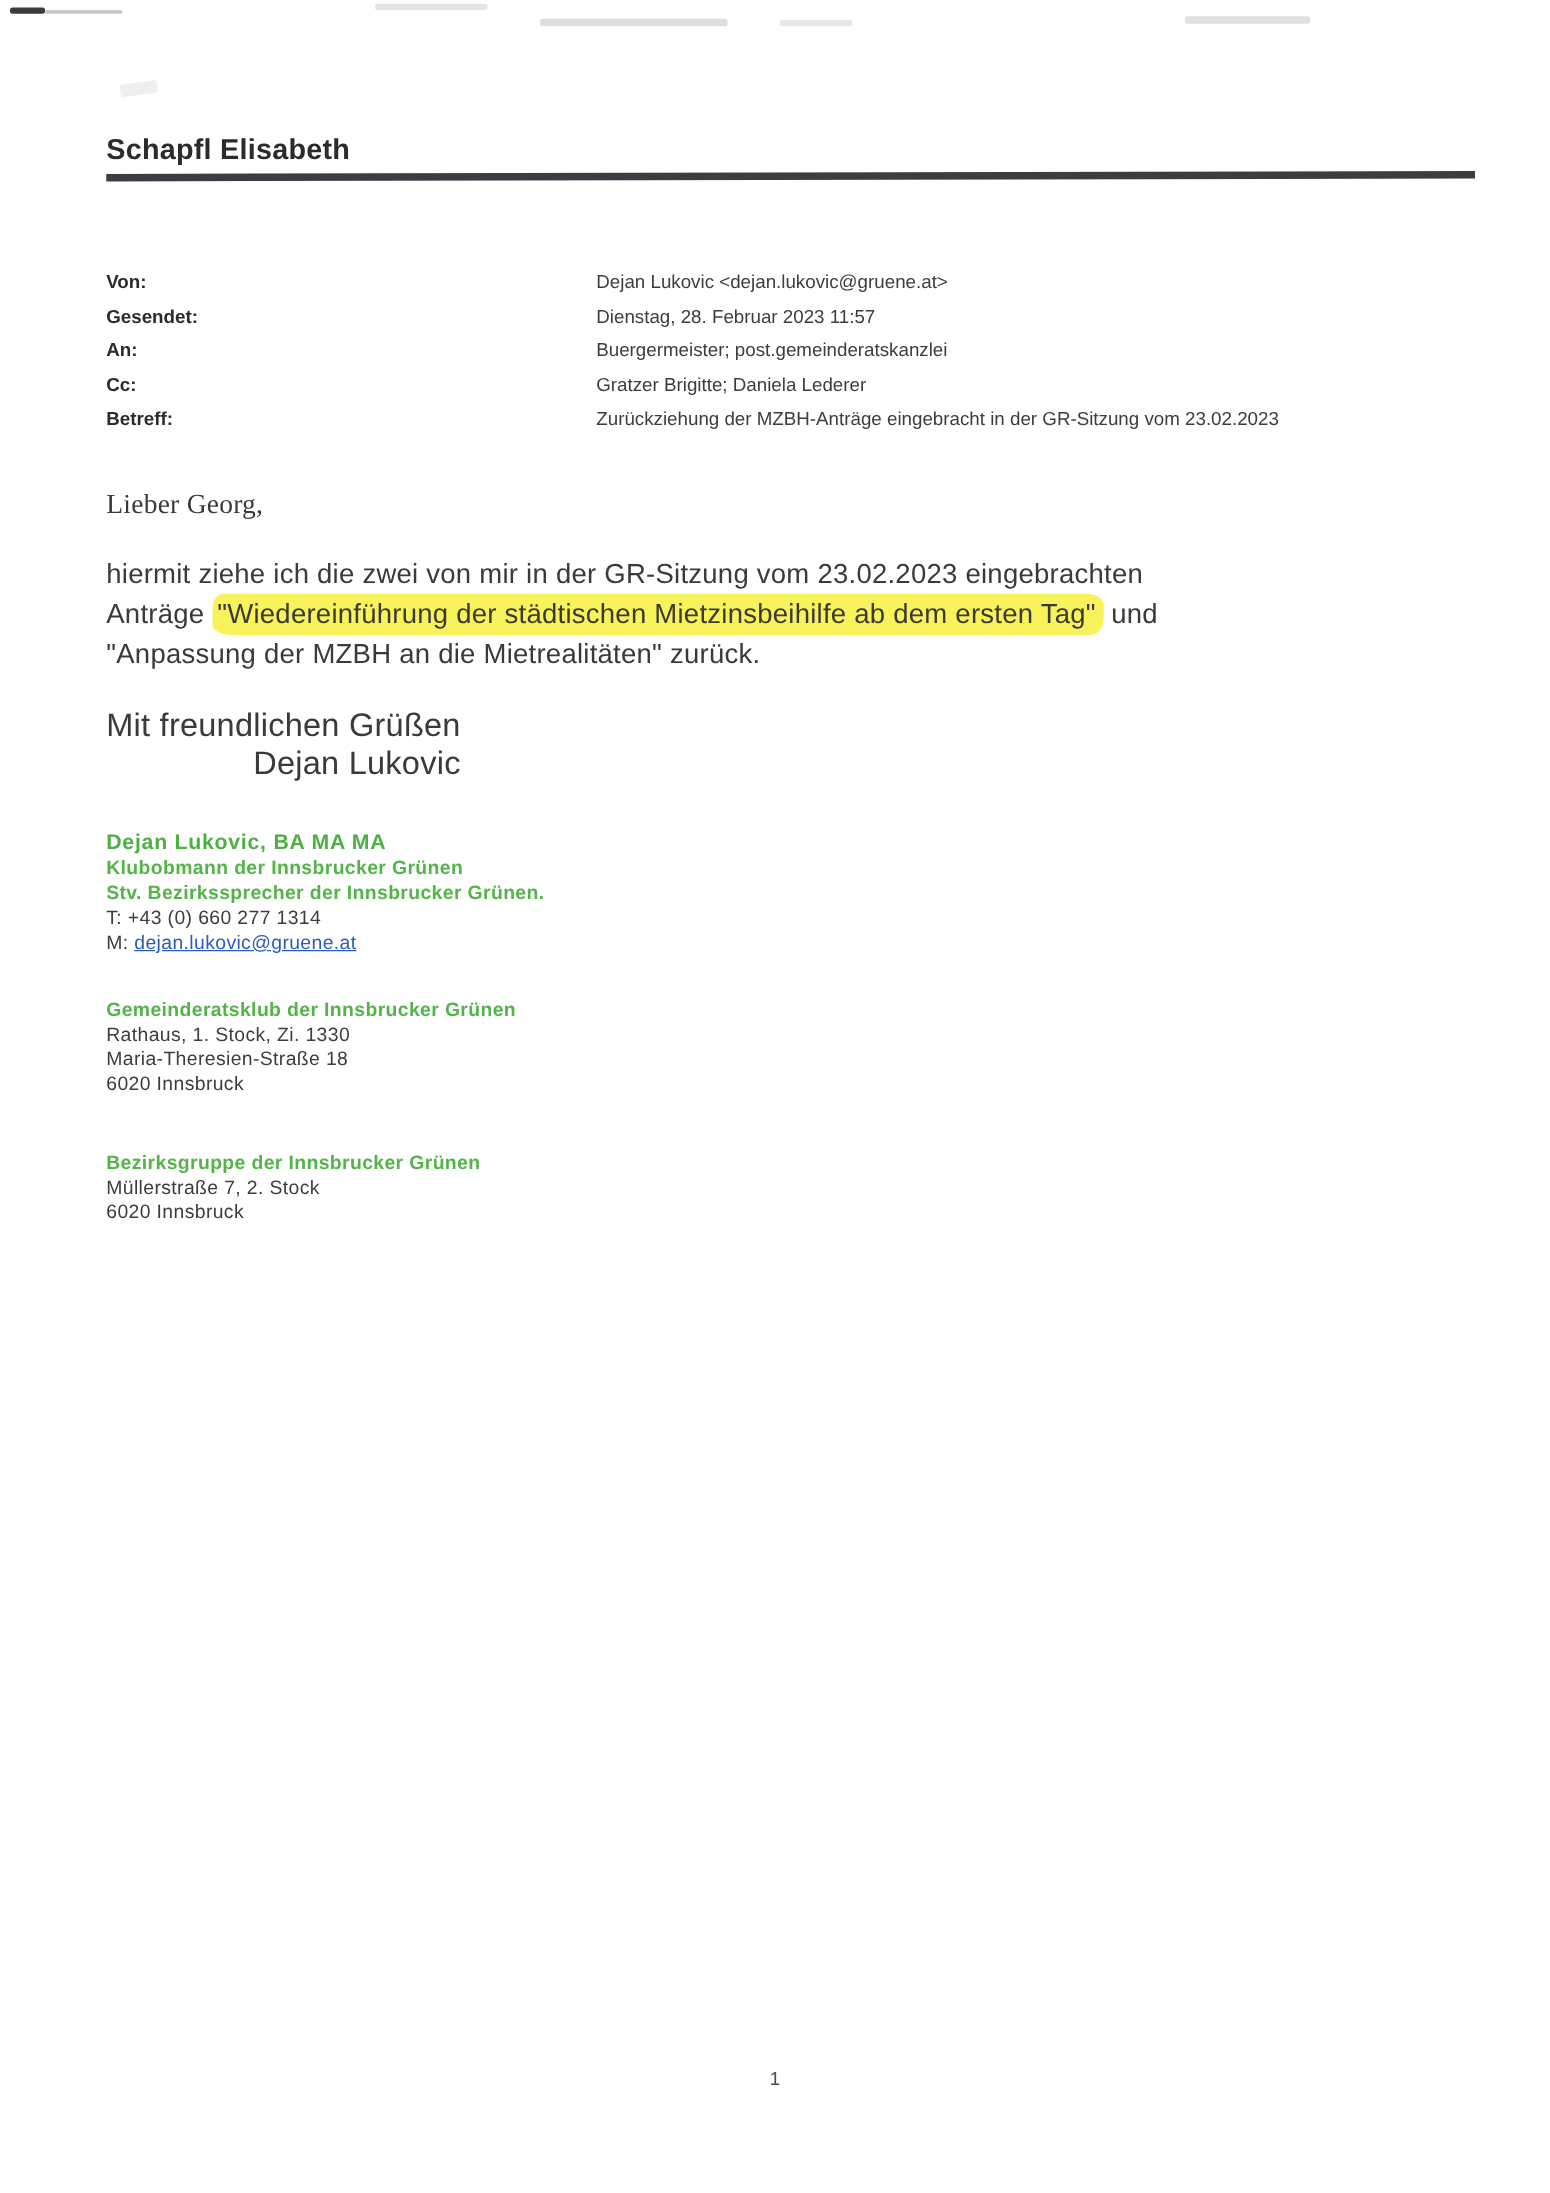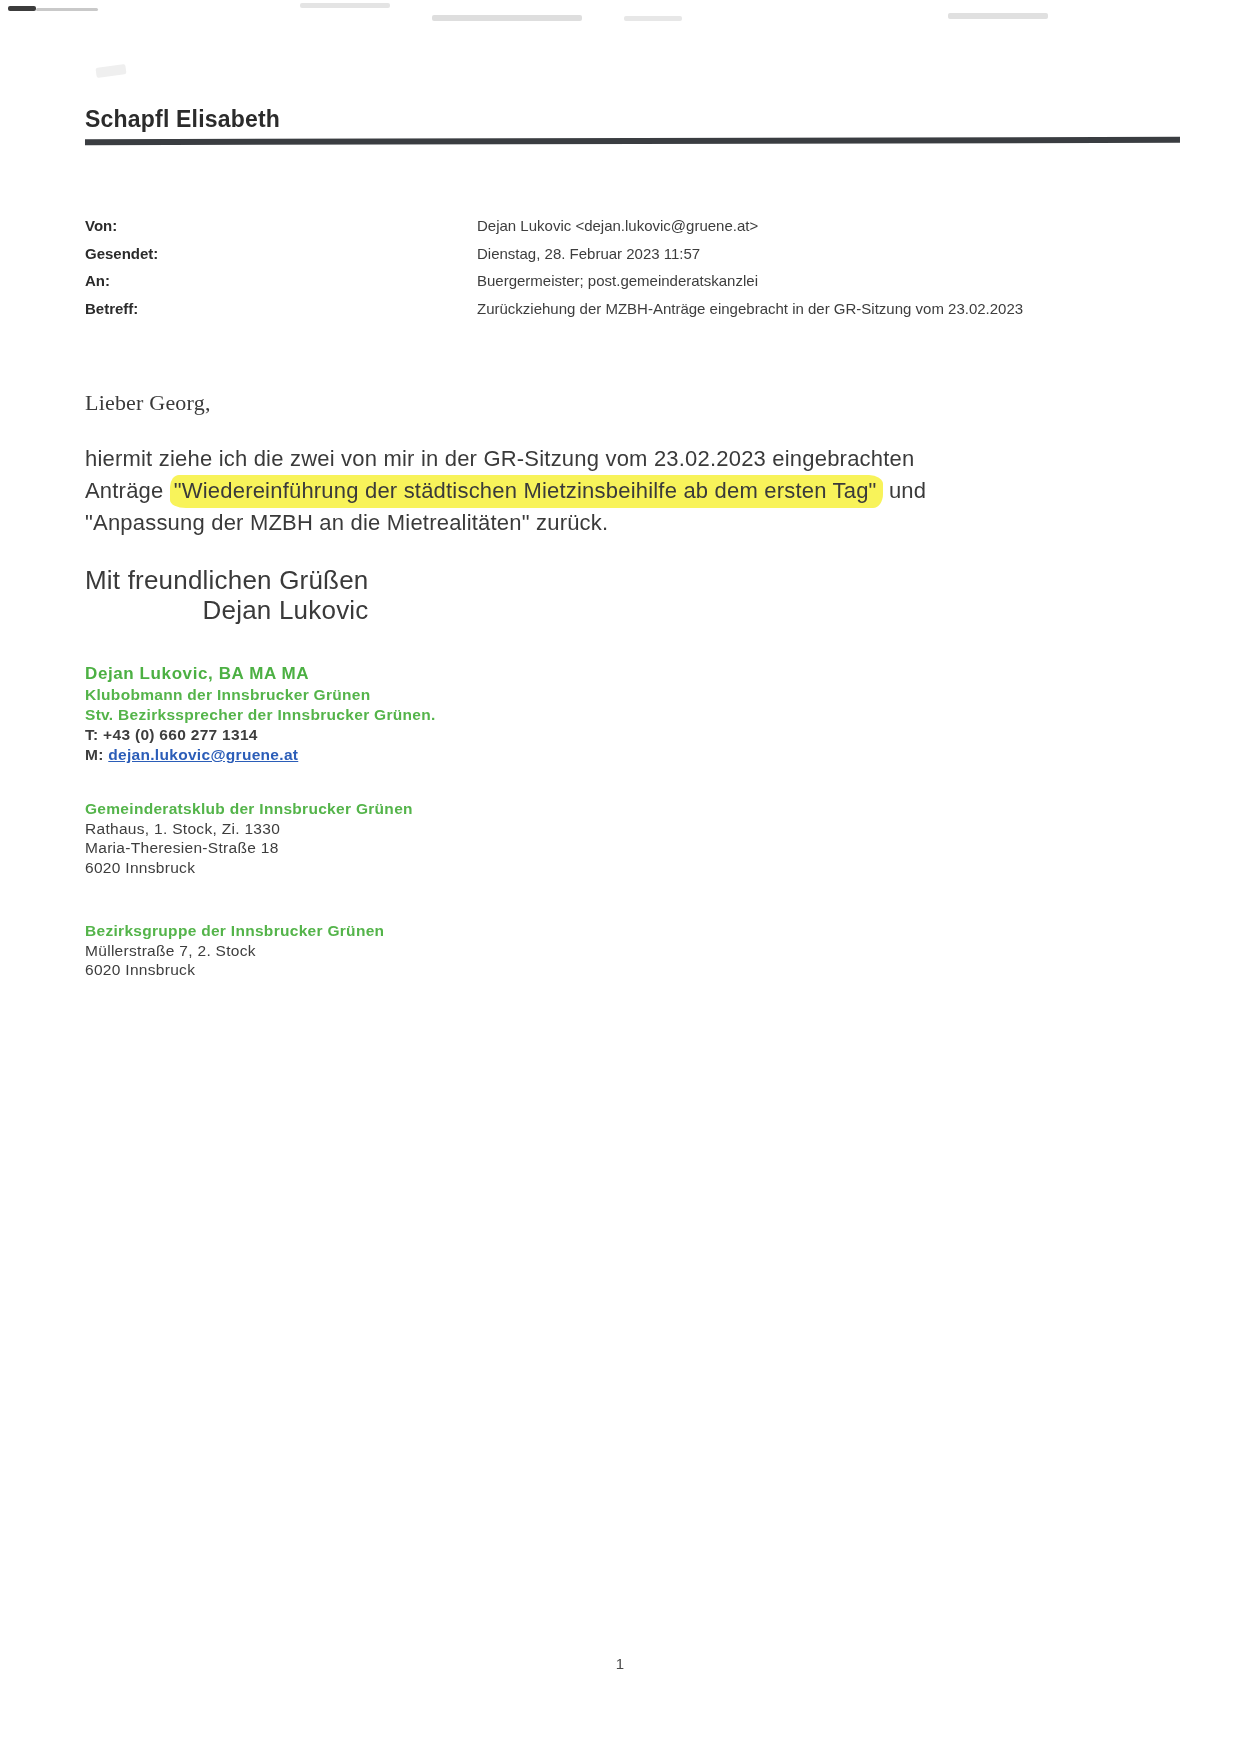--- a/index.html
+++ b/index.html
@@ -98,21 +98,21 @@
   .closing div { line-height: 30px; }
 
   
   .signature {
     position: absolute;
     left: 85px; top: 663px;
     font-size: 15.5px;
     color: #3d3d3d;
     letter-spacing: 0.3px;
   }
-  .sig-line { line-height: 20px; font-weight: bold; }
+  .sig-line { line-height: 20px; }
   .sig-name {
     font-size: 17px;
     font-weight: bold;
     color: #4cb043;
     letter-spacing: 0.6px;
     line-height: 22px;
   }
   .sig-green {
     color: #54b44a;
     font-weight: bold;
@@ -159,20 +159,24 @@
     </div>
     <div class="field-row">
       <div class="field-label">Gesendet:</div>
       <div class="field-value">Dienstag, 28. Februar 2023 11:57</div>
     </div>
     <div class="field-row">
       <div class="field-label">An:</div>
       <div class="field-value">Buergermeister; post.gemeinderatskanzlei</div>
     </div>
     <div class="field-row">
+      <div class="field-label">Cc:</div>
+      <div class="field-value">Gratzer Brigitte; Daniela Lederer</div>
+    </div>
+    <div class="field-row">
       <div class="field-label">Betreff:</div>
       <div class="field-value">Zurückziehung der MZBH-Anträge eingebracht in der GR-Sitzung vom 23.02.2023</div>
     </div>
   </div>
 
   <div class="salutation">Lieber Georg,</div>
 
   <div class="paragraph">
     <div class="pline">
       <span>hiermit ziehe ich die zwei von mir in der GR-Sitzung vom 23.02.2023 eingebrachten</span>

